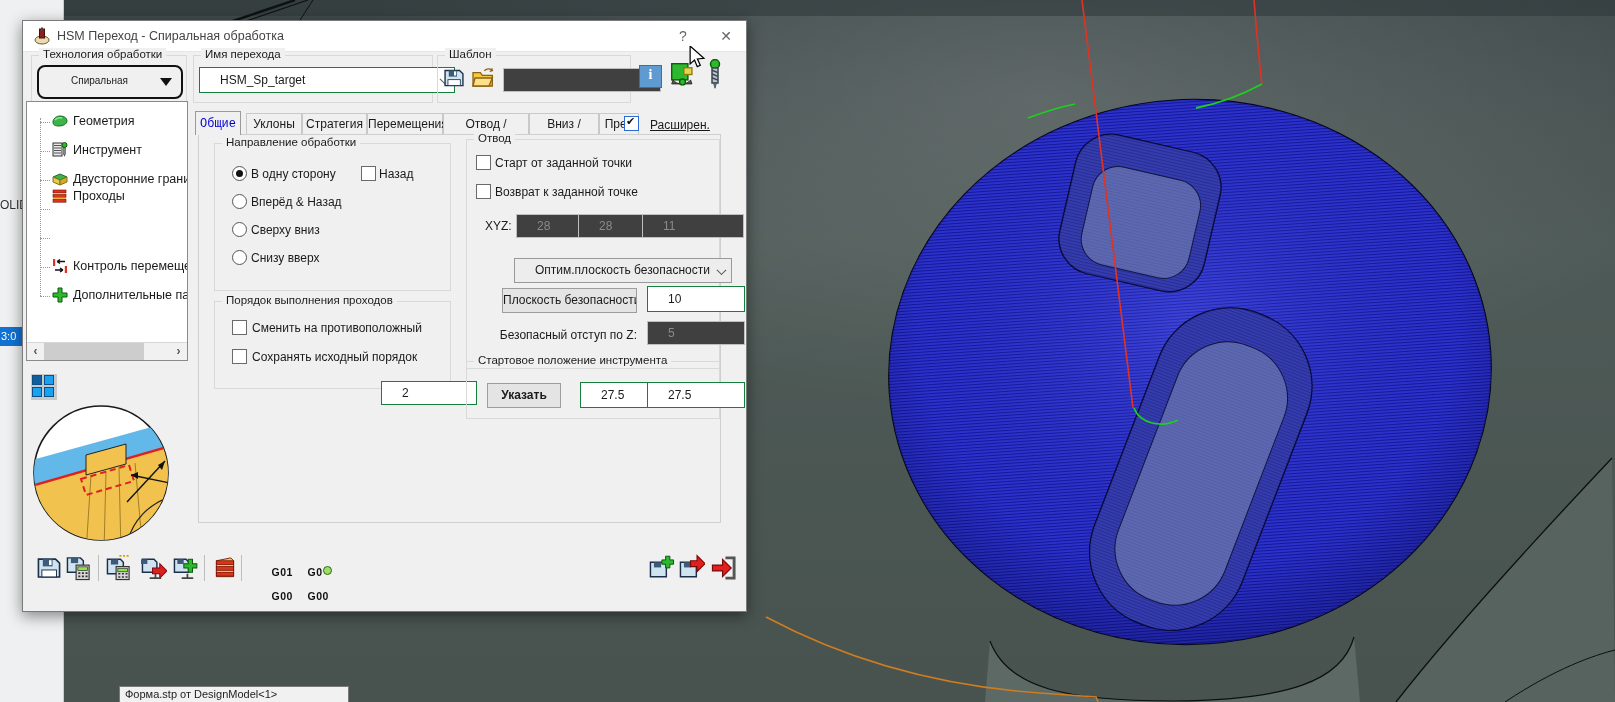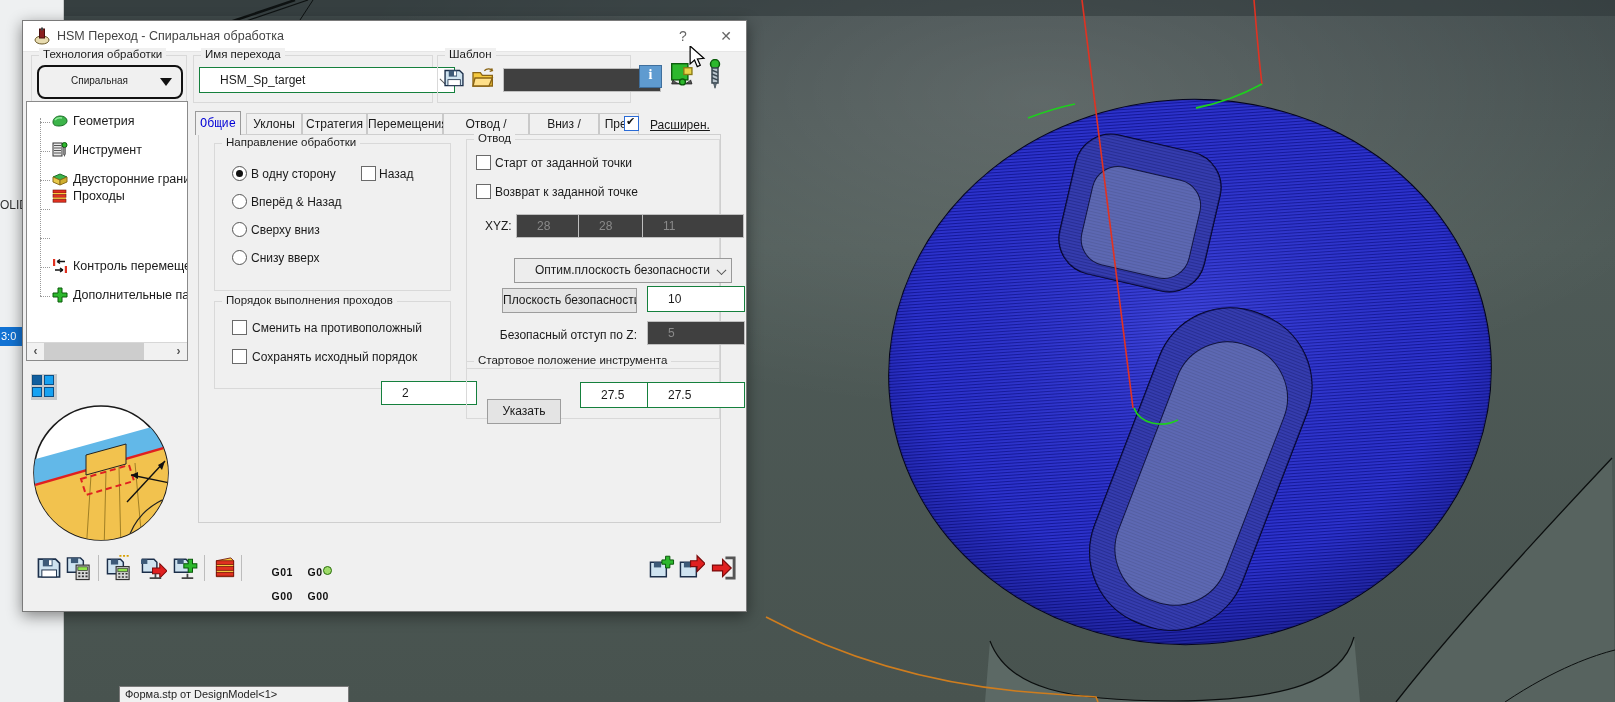--- a/index.html
+++ b/index.html
@@ -364,21 +364,21 @@
         <span>10</span>
       </div>
       <span class="lbl" style="left:20px;top:188px;width:150px;text-align:right;">Безопасный отступ по Z:</span>
       <div class="field dis" style="left:180px;top:181px;width:56px;height:22px;line-height:22px;">
         <span>5</span>
       </div>
     </div>
 
     <div class="gb" style="left:443px;top:340px;width:252px;height:56px;">
       <span class="gb-label">Стартовое положение инструмента</span>
-      <div class="btn" style="left:20px;top:37px;width:72px;height:23px;line-height:23px;">
+      <div class="btn" style="left:20px;top:21px;width:72px;height:23px;line-height:23px;font-weight:bold;">
         <span>Указать</span>
       </div>
       <div class="field" style="left:113px;top:20px;width:58px;height:24px;line-height:24px;">
         <span>27.5</span>
       </div>
       <div class="field" style="left:180px;top:20px;width:56px;height:24px;line-height:24px;">
         <span>27.5</span>
       </div>
     </div>
 

